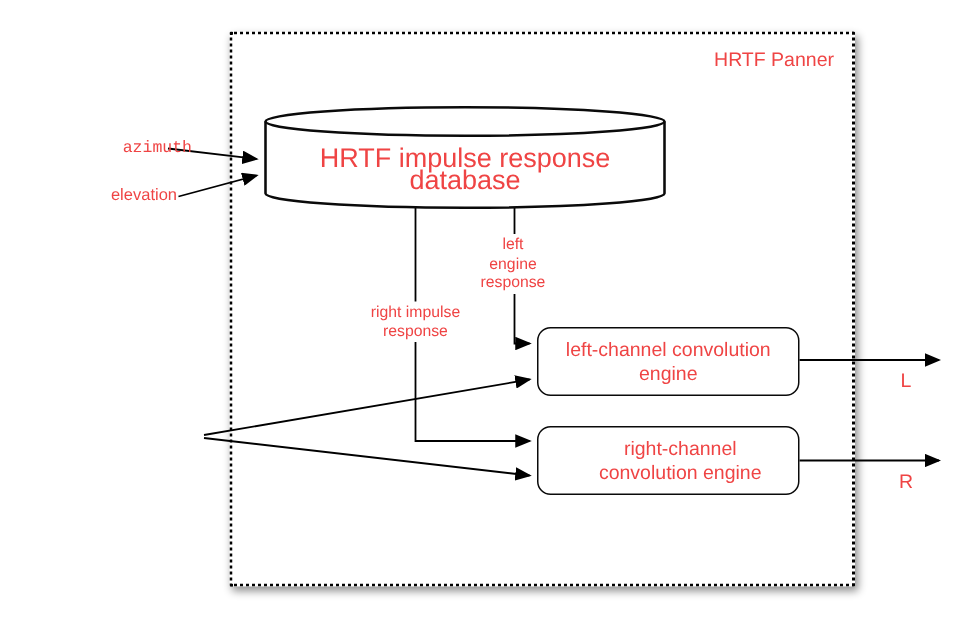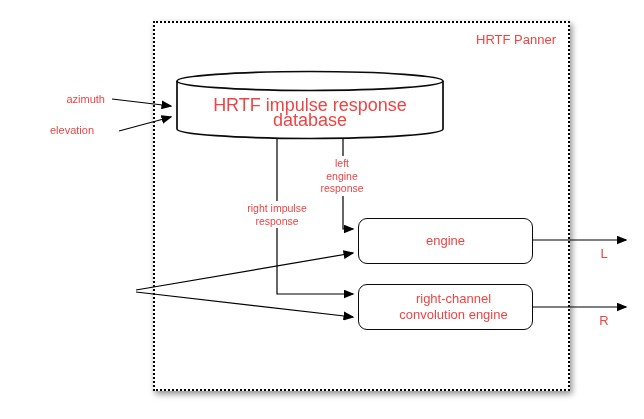--- a/index.html
+++ b/index.html
@@ -87,30 +87,32 @@
     line-height: 15px;
   }
 
   
   .small-label {
     font-size: 10.5px;
     line-height: 12.5px;
     text-align: center;
   }
   .lbl-azimuth {
-    left: 43px;
+    left: 66px;
     top: 93px;
     width: 62px;
     text-align: right;
     font-size: 11px;
+    font-family: Liberation Mono, monospace;
   }
   .lbl-elevation {
     left: 50px;
     top: 124px;
     width: 68px;
+    text-align: right;
     font-size: 11px;
   }
   .lbl-left-impulse {
     left: 312px;
     top: 156px;
     width: 60px;
     background: #ffffff;
     padding: 1px 0;
   }
   .lbl-right-impulse {
@@ -172,20 +174,21 @@
     <div>left</div>
     <div>engine</div>
     <div>response</div>
   </div>
   <div class="abs small-label lbl-right-impulse">
     <div>right impulse</div>
     <div>response</div>
   </div>
 
   <div class="abs node-box left-engine">
+    <div>left-channel convolution</div>
     <div>engine</div>
   </div>
   <div class="abs node-box right-engine">
     <div>right-channel</div>
     <div>convolution engine</div>
   </div>
 
   <div class="abs output-label lbl-out-left">L</div>
   <div class="abs output-label lbl-out-right">R</div>
 

